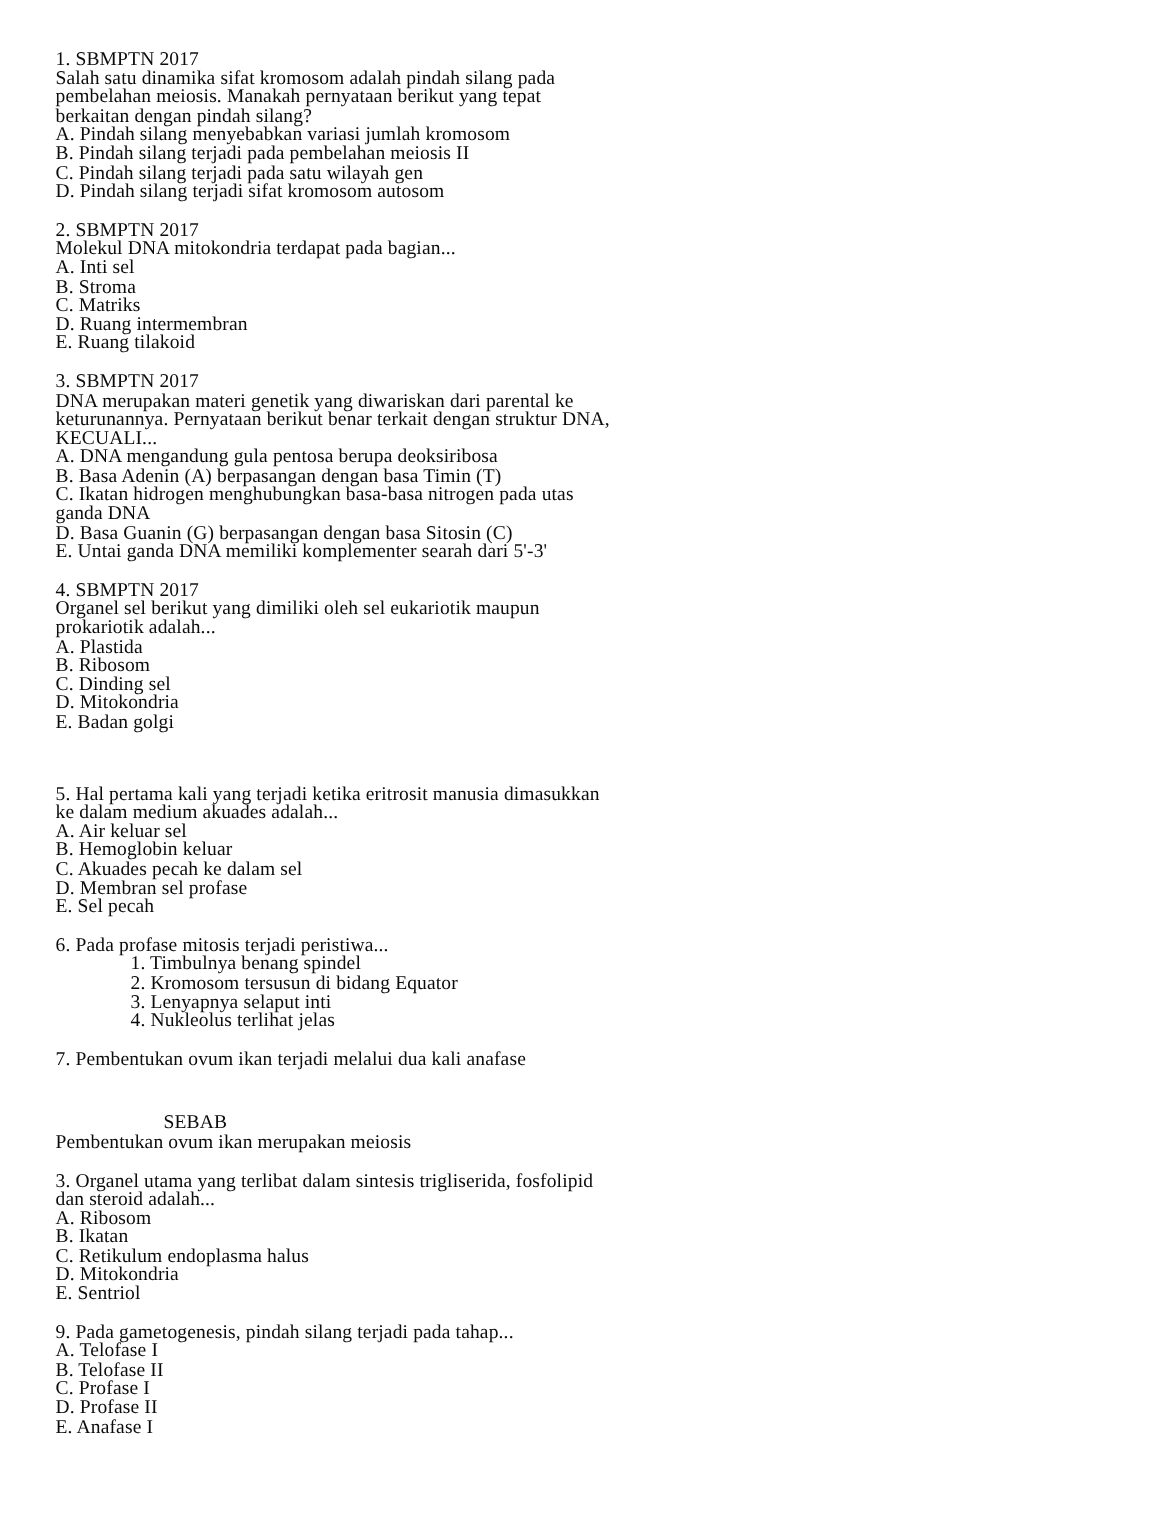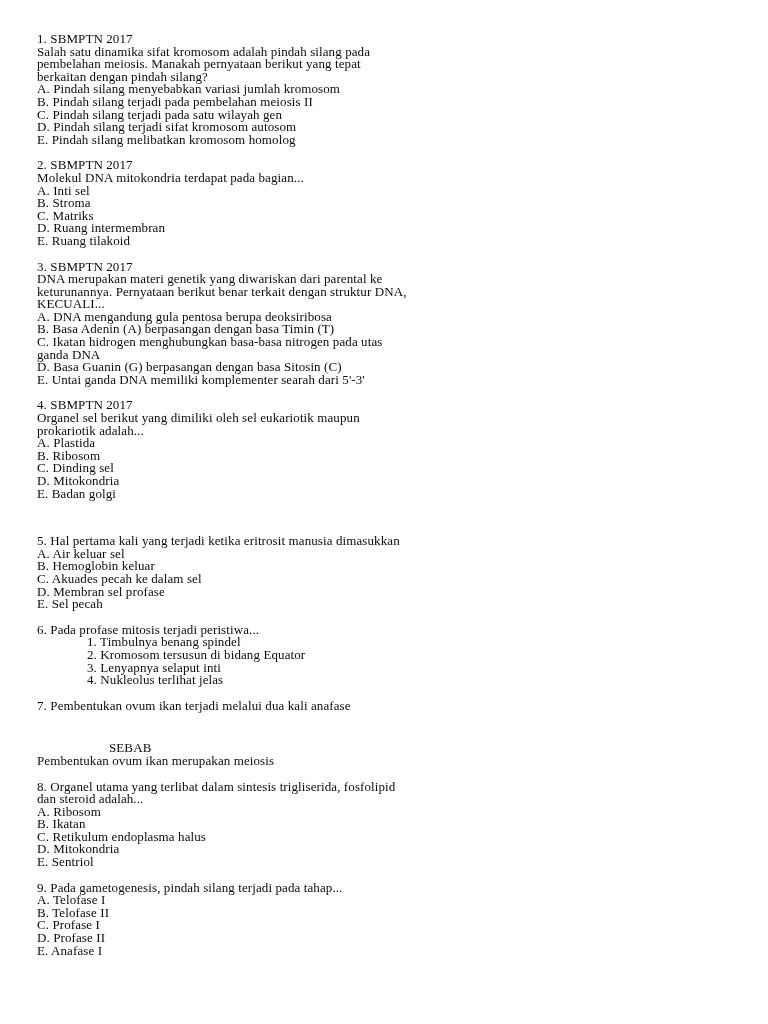--- a/index.html
+++ b/index.html
@@ -34,21 +34,20 @@
 
   <div class="question">
     <div class="line">1. SBMPTN 2017</div>
     <div class="line">Salah satu dinamika sifat kromosom adalah pindah silang pada</div>
     <div class="line">pembelahan meiosis. Manakah pernyataan berikut yang tepat</div>
     <div class="line">berkaitan dengan pindah silang?</div>
     <div class="line">A. Pindah silang menyebabkan variasi jumlah kromosom</div>
     <div class="line">B. Pindah silang terjadi pada pembelahan meiosis II</div>
     <div class="line">C. Pindah silang terjadi pada satu wilayah gen</div>
     <div class="line">D. Pindah silang terjadi sifat kromosom autosom</div>
-    <div class="line">E. Pindah silang melibatkan kromosom homolog</div>
   </div>
 
   <div class="question">
     <div class="line">2. SBMPTN 2017</div>
     <div class="line">Molekul DNA mitokondria terdapat pada bagian...</div>
     <div class="line">A. Inti sel</div>
     <div class="line">B. Stroma</div>
     <div class="line">C. Matriks</div>
     <div class="line">D. Ruang intermembran</div>
     <div class="line">E. Ruang tilakoid</div>
@@ -73,20 +72,21 @@
     <div class="line">prokariotik adalah...</div>
     <div class="line">A. Plastida</div>
     <div class="line">B. Ribosom</div>
     <div class="line">C. Dinding sel</div>
     <div class="line">D. Mitokondria</div>
     <div class="line">E. Badan golgi</div>
   </div>
 
   <div class="question gap-lg">
     <div class="line">5. Hal pertama kali yang terjadi ketika eritrosit manusia dimasukkan</div>
+    <div class="line">ke dalam medium akuades adalah...</div>
     <div class="line">A. Air keluar sel</div>
     <div class="line">B. Hemoglobin keluar</div>
     <div class="line">C. Akuades pecah ke dalam sel</div>
     <div class="line">D. Membran sel profase</div>
     <div class="line">E. Sel pecah</div>
   </div>
 
   <div class="question">
     <div class="line">6. Pada profase mitosis terjadi peristiwa...</div>
     <div class="line indent1">1. Timbulnya benang spindel</div>
@@ -95,21 +95,21 @@
     <div class="line indent1">4. Nukleolus terlihat jelas</div>
   </div>
 
   <div class="question">
     <div class="line">7. Pembentukan ovum ikan terjadi melalui dua kali anafase</div>
     <div class="line indent2">SEBAB</div>
     <div class="line">Pembentukan ovum ikan merupakan meiosis</div>
   </div>
 
   <div class="question">
-    <div class="line">8. Organel utama yang terlibat dalam sintesis trigliserida, fosfolipid</div>
+    <div class="line">3. Organel utama yang terlibat dalam sintesis trigliserida, fosfolipid</div>
     <div class="line">dan steroid adalah...</div>
     <div class="line">A. Ribosom</div>
     <div class="line">B. Ikatan</div>
     <div class="line">C. Retikulum endoplasma halus</div>
     <div class="line">D. Mitokondria</div>
     <div class="line">E. Sentriol</div>
   </div>
 
   <div class="question">
     <div class="line">9. Pada gametogenesis, pindah silang terjadi pada tahap...</div>

